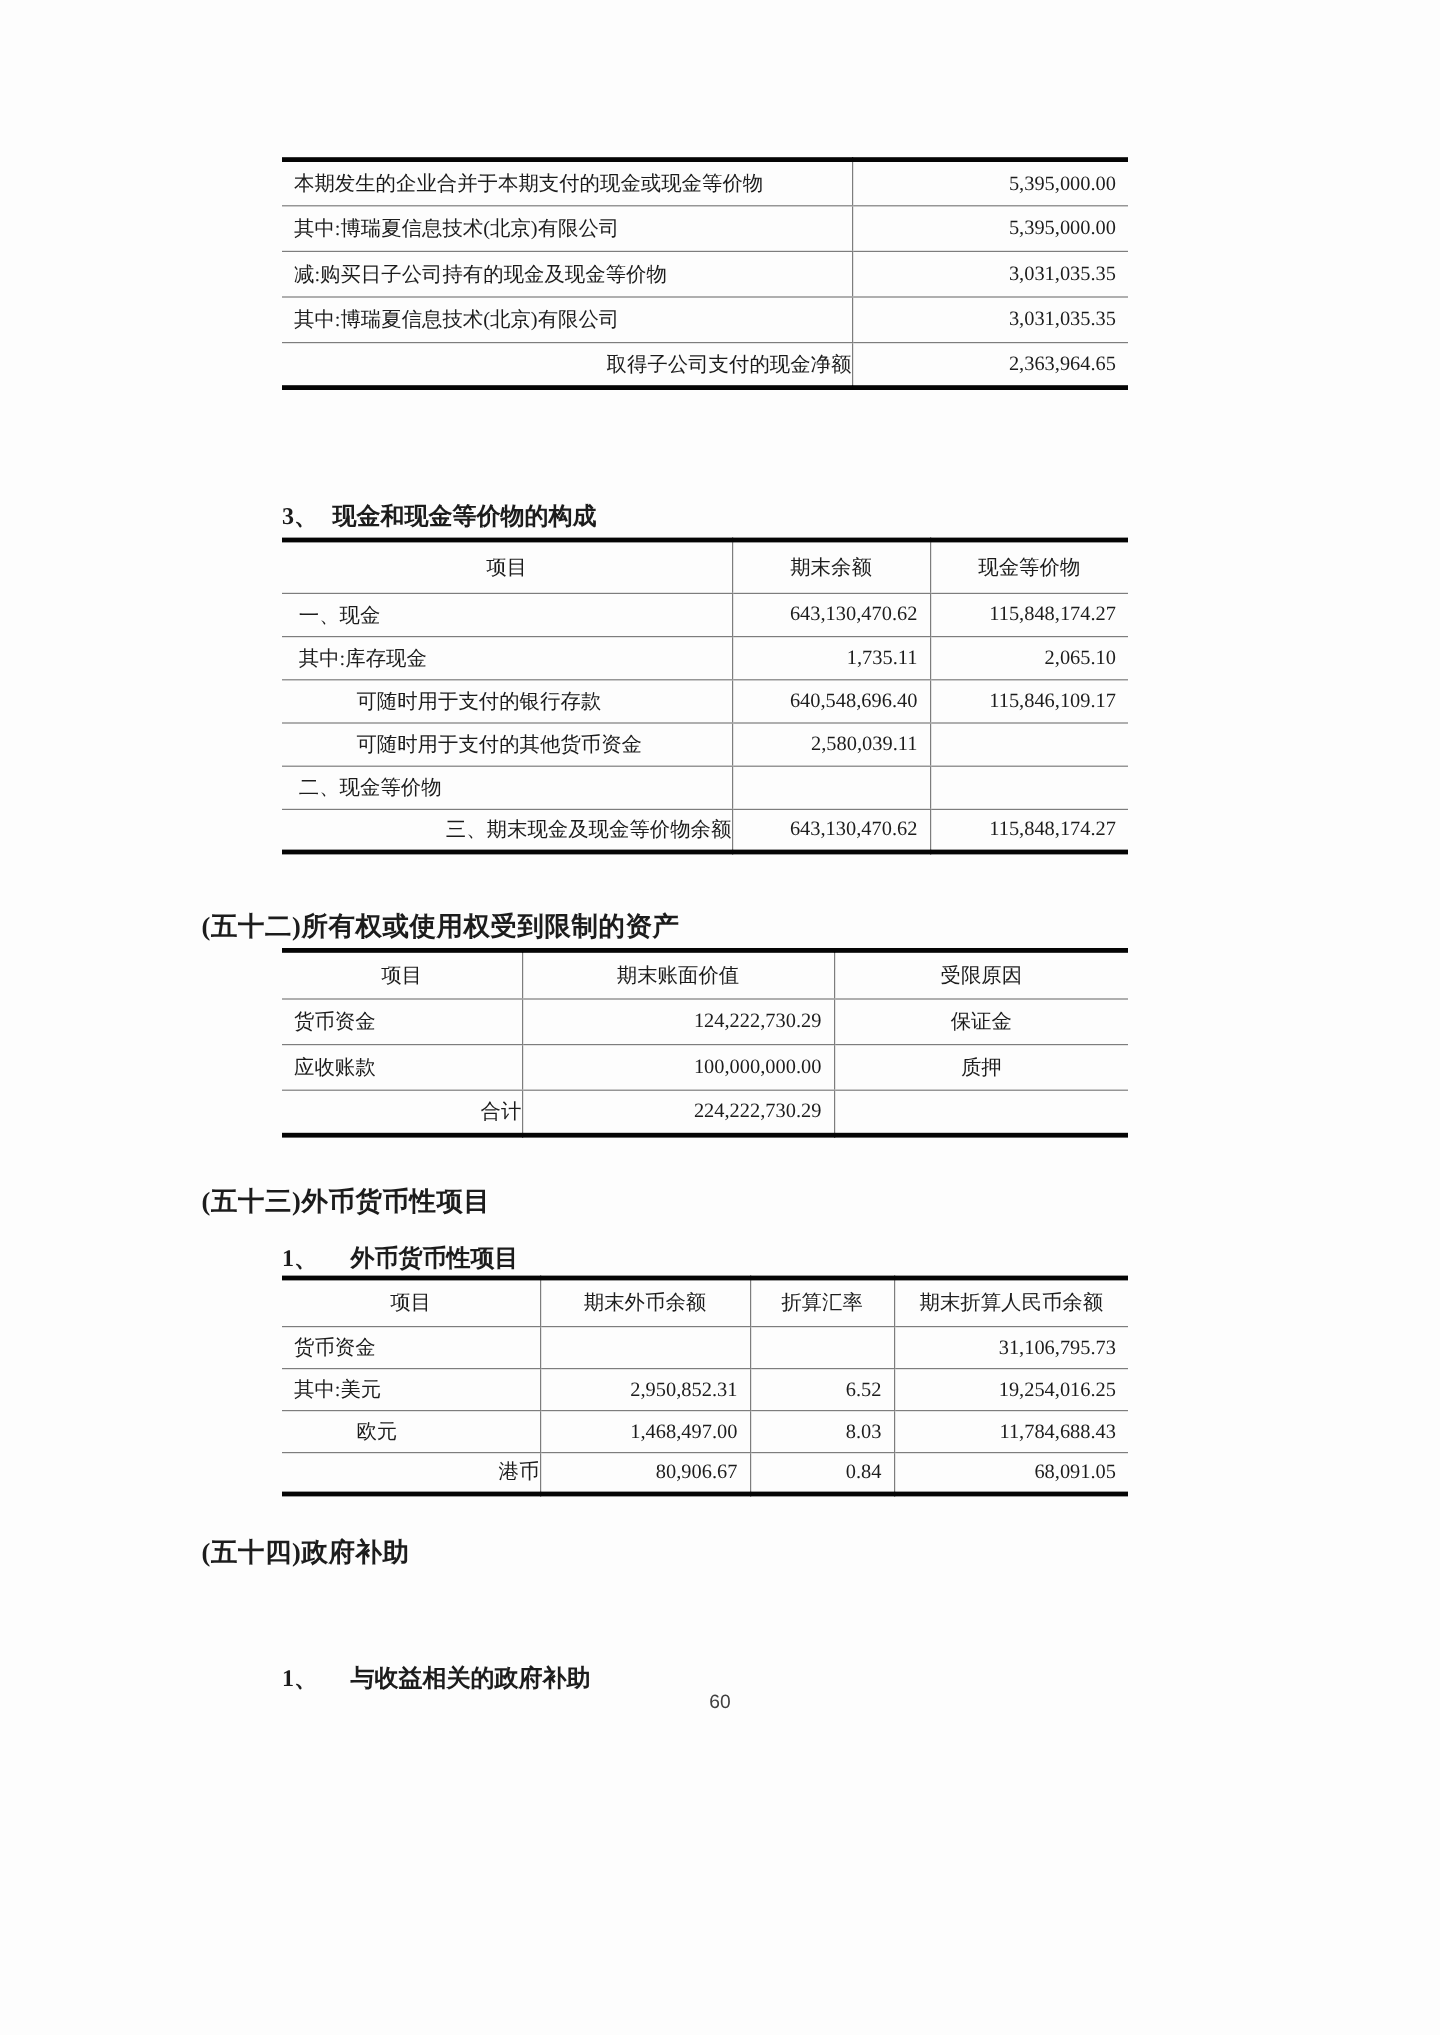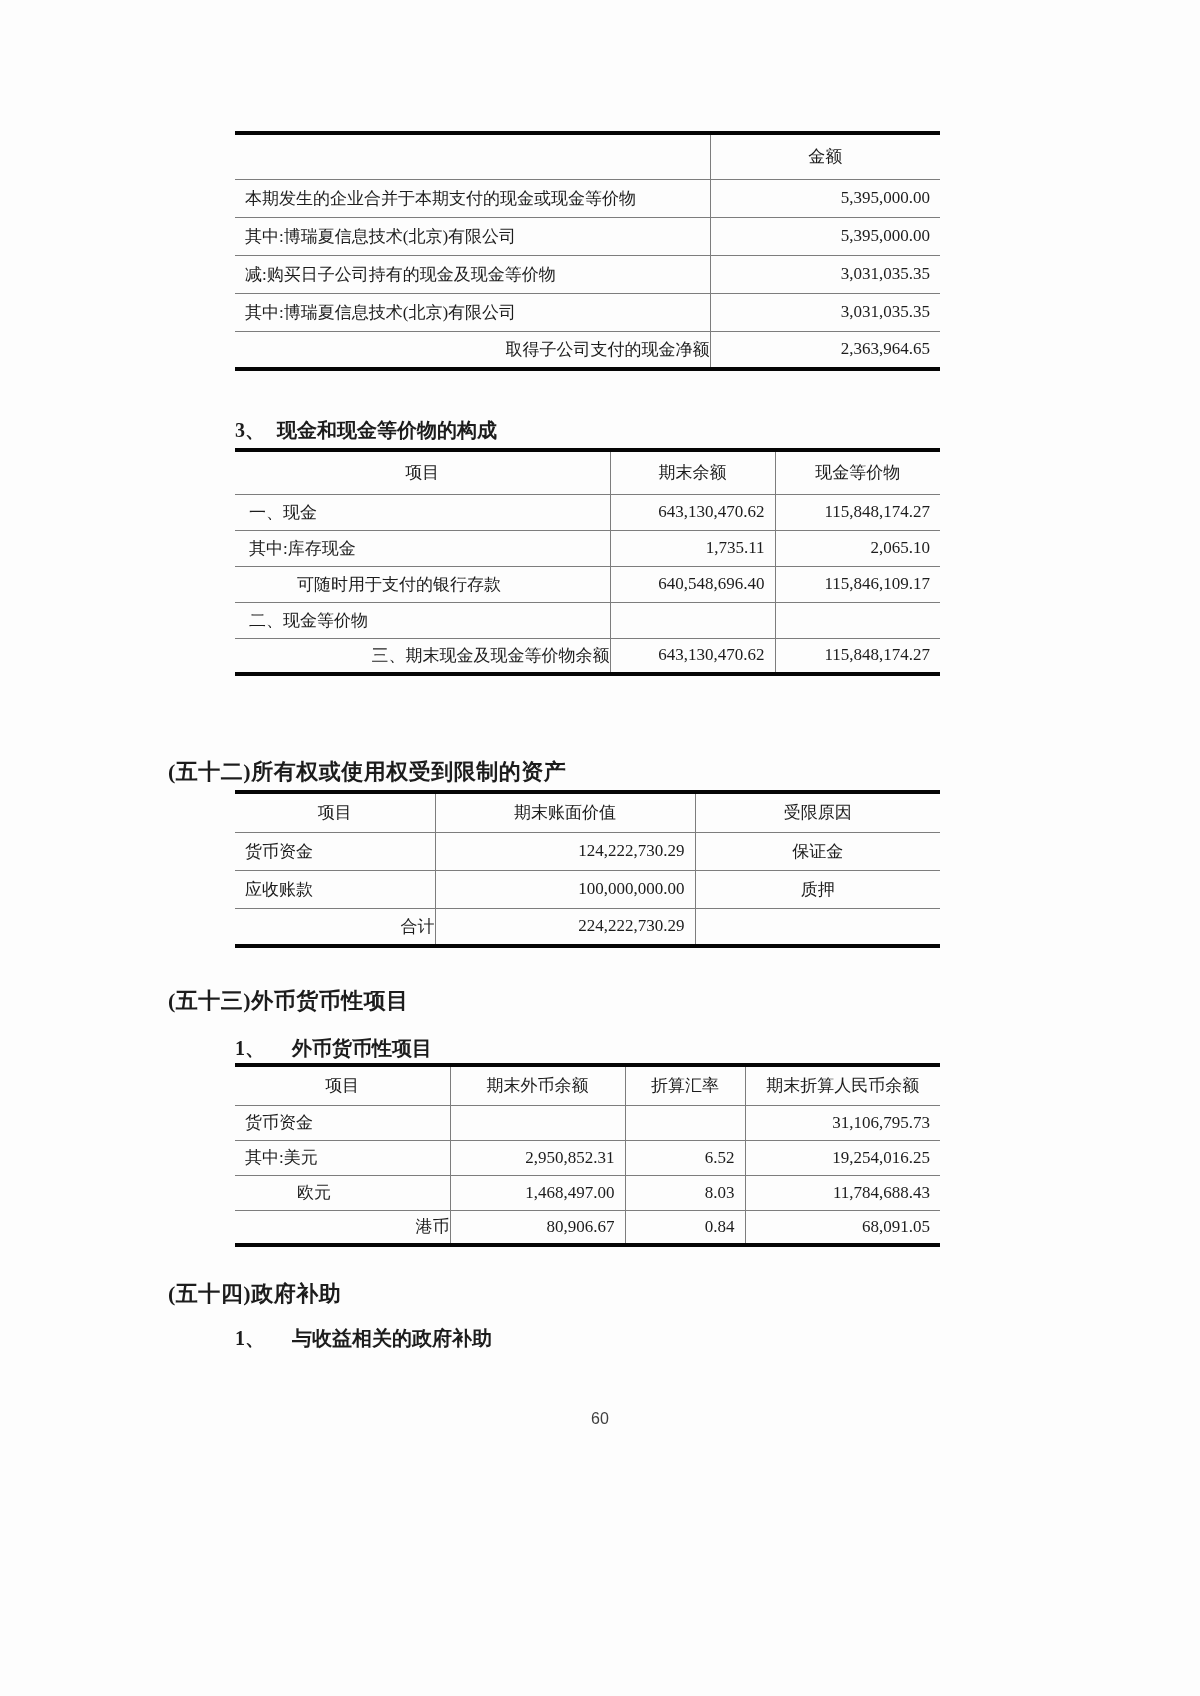--- a/index.html
+++ b/index.html
@@ -56,43 +56,39 @@
   }
   .subhead .no { display:inline-block; }
   .s3 .no  { width:42px; }
   .s53-1 .no, .s54-1 .no { width:57px; }
 
   .h3   { top:417px; }
   .h52  { top:757px; }
   .h53  { top:986px; }
   .h53-1{ top:1035px; }
   .h54  { top:1279px; }
-  .h54-1{ top:1325px;font-family:Liberation Serif, serif; }
+  .h54-1{ top:1385px;font-family:Liberation Serif, serif; }
 
   .pageno {
     position:absolute; top:1410px; left:0; width:100%;
     text-align:center; font-size:16px; color:#404040;
     font-family:"Liberation Sans","DejaVu Sans",sans-serif;
   }
 </style>
 </head>
 <body>
 
 <div class="page">
 
   <table class="tbl t1">
     <colgroup>
         <col style="width:475px">
         <col style="width:230px">
       </colgroup>
     <tbody>
-        <tr class="hdr">
-      <td></td>
-      <td class="vln ctr">金额</td>
-    </tr>
     <tr>
       <td class="lbl">本期发生的企业合并于本期支付的现金或现金等价物</td>
       <td class="vln num">5,395,000.00</td>
     </tr>
     <tr>
       <td class="lbl">其中:博瑞夏信息技术(北京)有限公司</td>
       <td class="vln num">5,395,000.00</td>
     </tr>
     <tr>
       <td class="lbl">减:购买日子公司持有的现金及现金等价物</td>
@@ -132,20 +128,25 @@
     </tr>
     <tr>
       <td class="item">其中:库存现金</td>
       <td class="vln num">1,735.11</td>
       <td class="vln num">2,065.10</td>
     </tr>
     <tr>
       <td class="item ind">可随时用于支付的银行存款</td>
       <td class="vln num">640,548,696.40</td>
       <td class="vln num">115,846,109.17</td>
+    </tr>
+    <tr>
+      <td class="item ind">可随时用于支付的其他货币资金</td>
+      <td class="vln num">2,580,039.11</td>
+      <td class="vln num"></td>
     </tr>
     <tr>
       <td class="item">二、现金等价物</td>
       <td class="vln num"></td>
       <td class="vln num"></td>
     </tr>
     <tr>
       <td class="item">三、期末现金及现金等价物余额</td>
       <td class="vln num">643,130,470.62</td>
       <td class="vln num">115,848,174.27</td>

